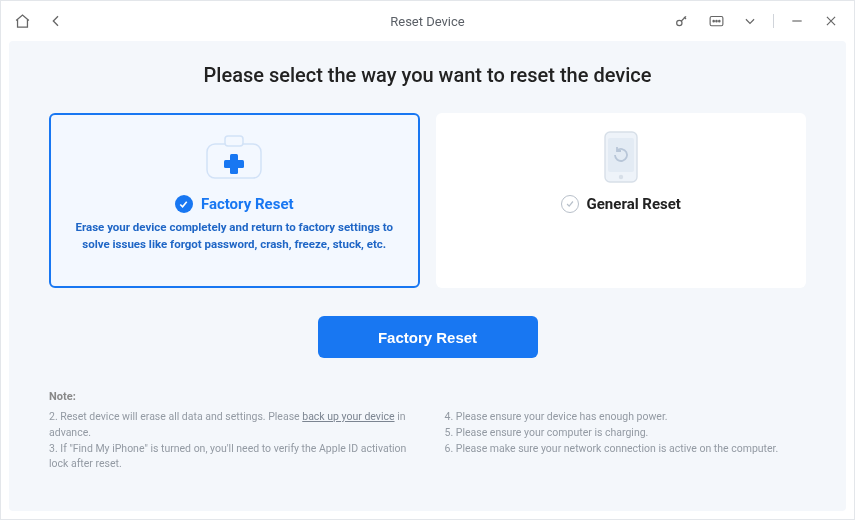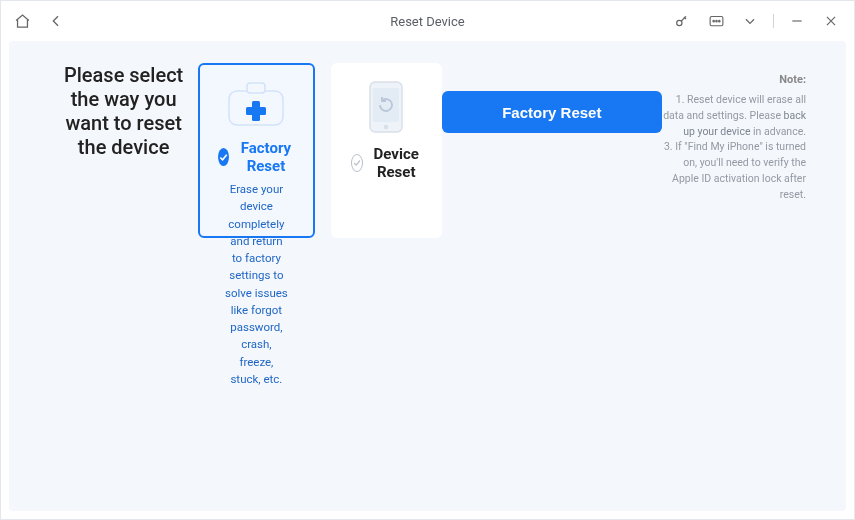--- a/index.html
+++ b/index.html
@@ -32,21 +32,21 @@
   .icon-btn svg { display: block; }
   .divider-v { width: 1px; height: 14px; background: #d0d4da; }
 
   
   .content {
     flex: 1;
     background: #f4f7fb;
     margin: 0 8px 8px 8px;
     border-radius: 4px;
     padding: 22px 40px 18px 40px;
-    display: flex; flex-direction: row;
+    display: flex; flex-direction: column;
   }
   .headline {
     text-align: center;
     font-size: 20px; font-weight: 500; color: #222;
     margin-bottom: 26px;
   }
   .cards {
     display: flex; gap: 16px; justify-content: center;
   }
   .card {
@@ -64,47 +64,47 @@
     padding: 12px 18px 10px 18px;
   }
   .card .illus { height: 60px; display: flex; align-items: center; justify-content: center; }
   .card-title-row {
     display: flex; align-items: center; gap: 8px; margin-top: 8px; margin-bottom: 6px;
   }
   .card-title { font-size: 15px; font-weight: 700; }
   .card.selected .card-title { color: #1877f2; }
   .card:not(.selected) .card-title { color: #222; }
   .card-desc { font-size: 11.5px; line-height: 1.5; color: #333; padding: 0 6px; }
-  .card.selected .card-desc { color: #1f66c6; }
+  .card.selected .card-desc { color: #1f66c6; font-weight: bold; }
 
   .check-badge {
     width: 18px; height: 18px; border-radius: 50%;
     display: inline-flex; align-items: center; justify-content: center;
   }
   .check-badge.on { background: #1877f2; }
   .check-badge.off { border: 1.5px solid #b8c0ca; }
   .check-badge svg { display: block; }
 
   .action-row {
     display: flex; justify-content: center; margin-top: 28px;
   }
   .primary-btn {
     background: #1877f2; color: #fff;
     border: none; border-radius: 6px;
     width: 220px; height: 42px;
     font-size: 15px; font-weight: 600;
     cursor: pointer;
   }
 
-  .note-block { margin-top: 10px; text-align: right; }
+  .note-block { margin-top: 32px; }
   .note-title { font-size: 11px; font-weight: 700; color: #888; margin-bottom: 6px; }
   .note-cols { display: flex; gap: 34px; }
   .note-col { flex: 1; }
   .note-line { font-size: 10.5px; color: #939aa3; line-height: 1.5; }
-  .note-line a { color: #7c8591; cursor: pointer; }
+  .note-line a { color: #7c8591; text-decoration: underline; cursor: pointer; }
 </style>
 </head>
 <body>
 
 <div class="titlebar">
   <div class="tb-left">
     <div class="icon-btn">
       <svg width="17" height="17" viewBox="0 0 24 24" fill="none" stroke="#666" stroke-width="1.8">
         <path d="M3 10.5 12 3l9 7.5"></path>
           <path d="M5 9v11h14V9"></path>
@@ -188,34 +188,39 @@
             <path d="M-4 -8l0 4 4 0" fill="none" stroke="#b8c6d8" stroke-width="1.8"></path>
           </g>
         </svg>
       </div>
       <div class="card-title-row">
         <span class="check-badge off">
           <svg width="10" height="10" viewBox="0 0 24 24" fill="none" stroke="#b8c0ca" stroke-width="3">
               <path d="M5 12l5 5 9-11"></path>
             </svg>
         </span>
-        <span class="card-title">Device Reset</span>
+        <span class="card-title">General Reset</span>
       </div>
     </div>
 
   </div>
 
   <div class="action-row">
     <button class="primary-btn">Factory Reset</button>
   </div>
 
   <div class="note-block">
     <div class="note-title">Note:</div>
     <div class="note-cols">
       <div class="note-col">
         <div class="note-line">
-          <span>1. Reset device will erase all data and settings. Please </span><a>back up your device</a><span> in advance.</span>
+          <span>2. Reset device will erase all data and settings. Please </span><a>back up your device</a><span> in advance.</span>
         </div>
         <div class="note-line">3. If "Find My iPhone" is turned on, you'll need to verify the Apple ID activation lock after reset.</div>
       </div>
+      <div class="note-col">
+        <div class="note-line">4. Please ensure your device has enough power.</div>
+        <div class="note-line">5. Please ensure your computer is charging.</div>
+        <div class="note-line">6. Please make sure your network connection is active on the computer.</div>
+      </div>
     </div>
   </div>
 </div>
 
 </body></html>

